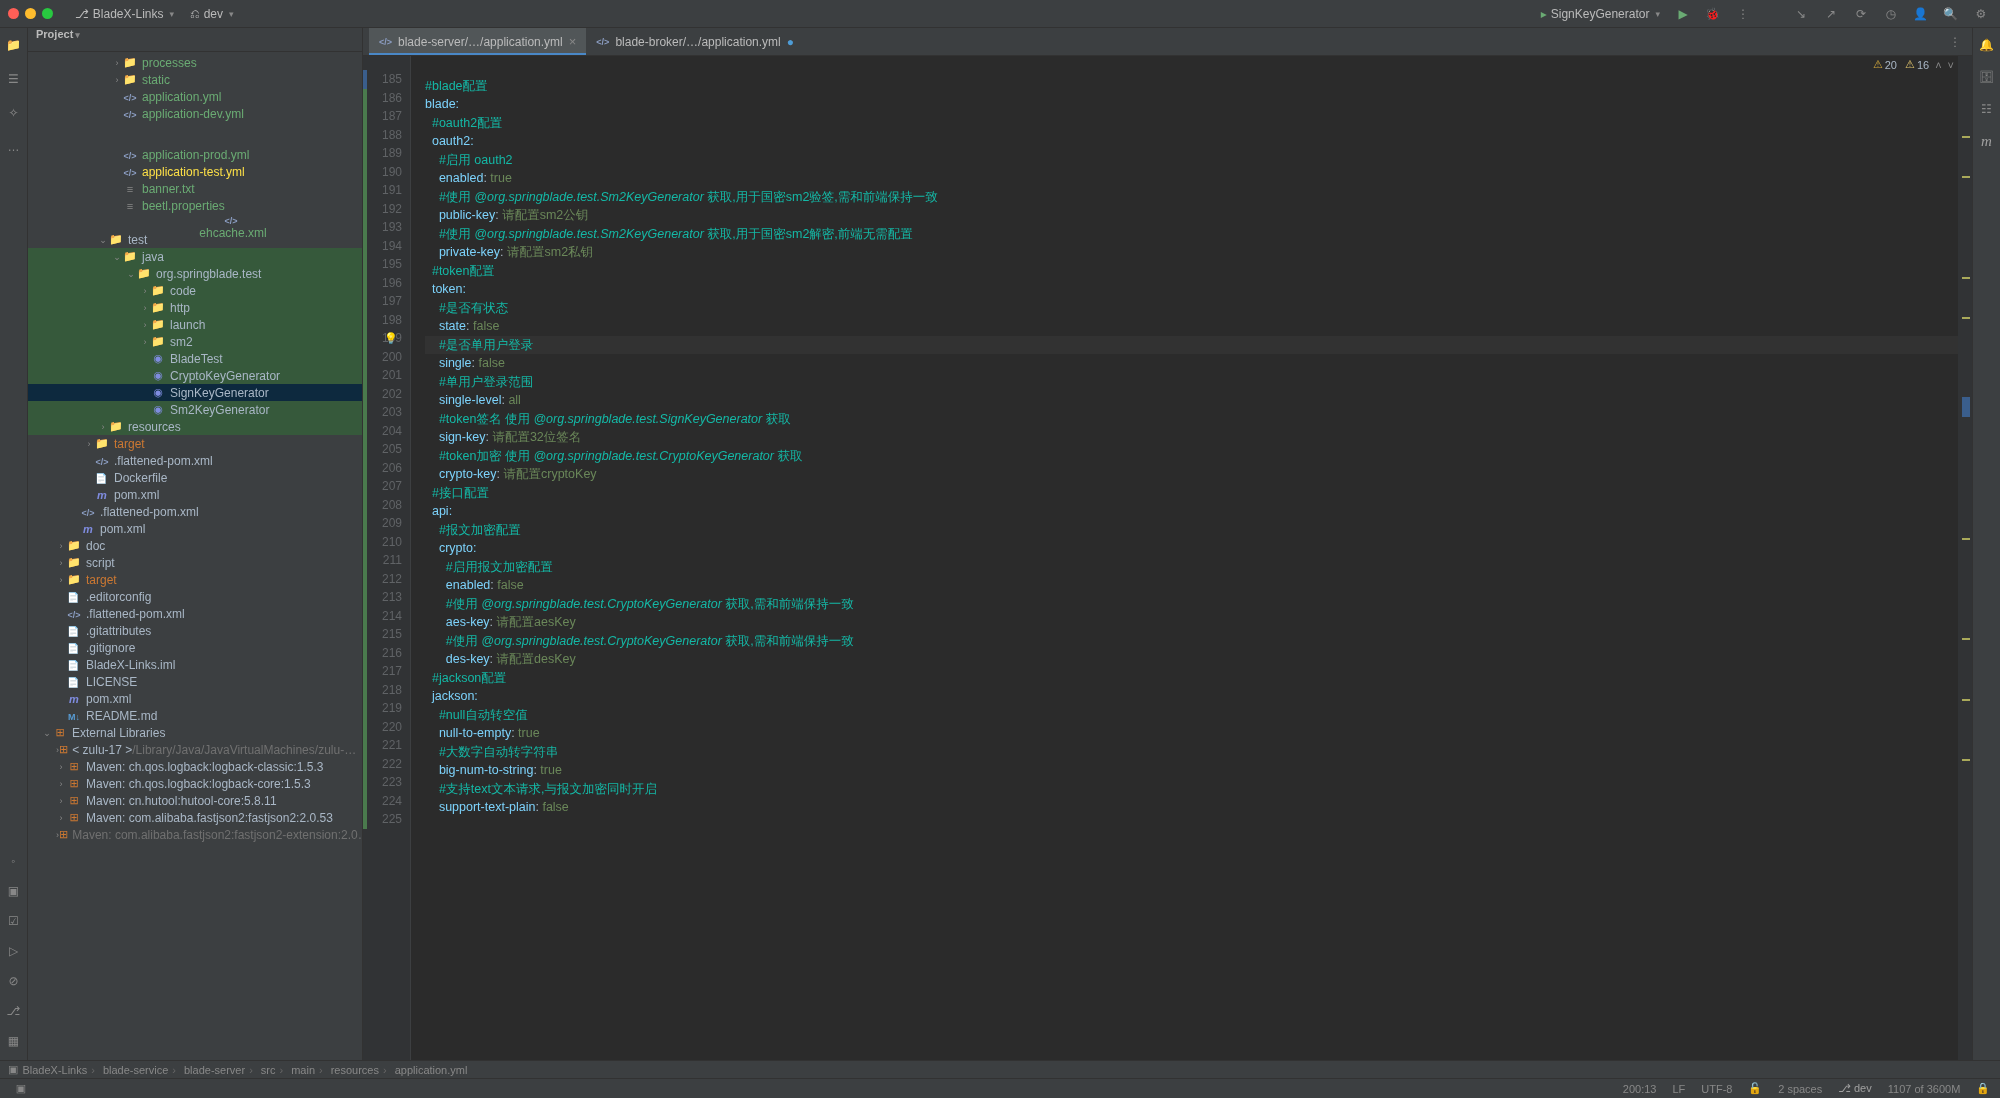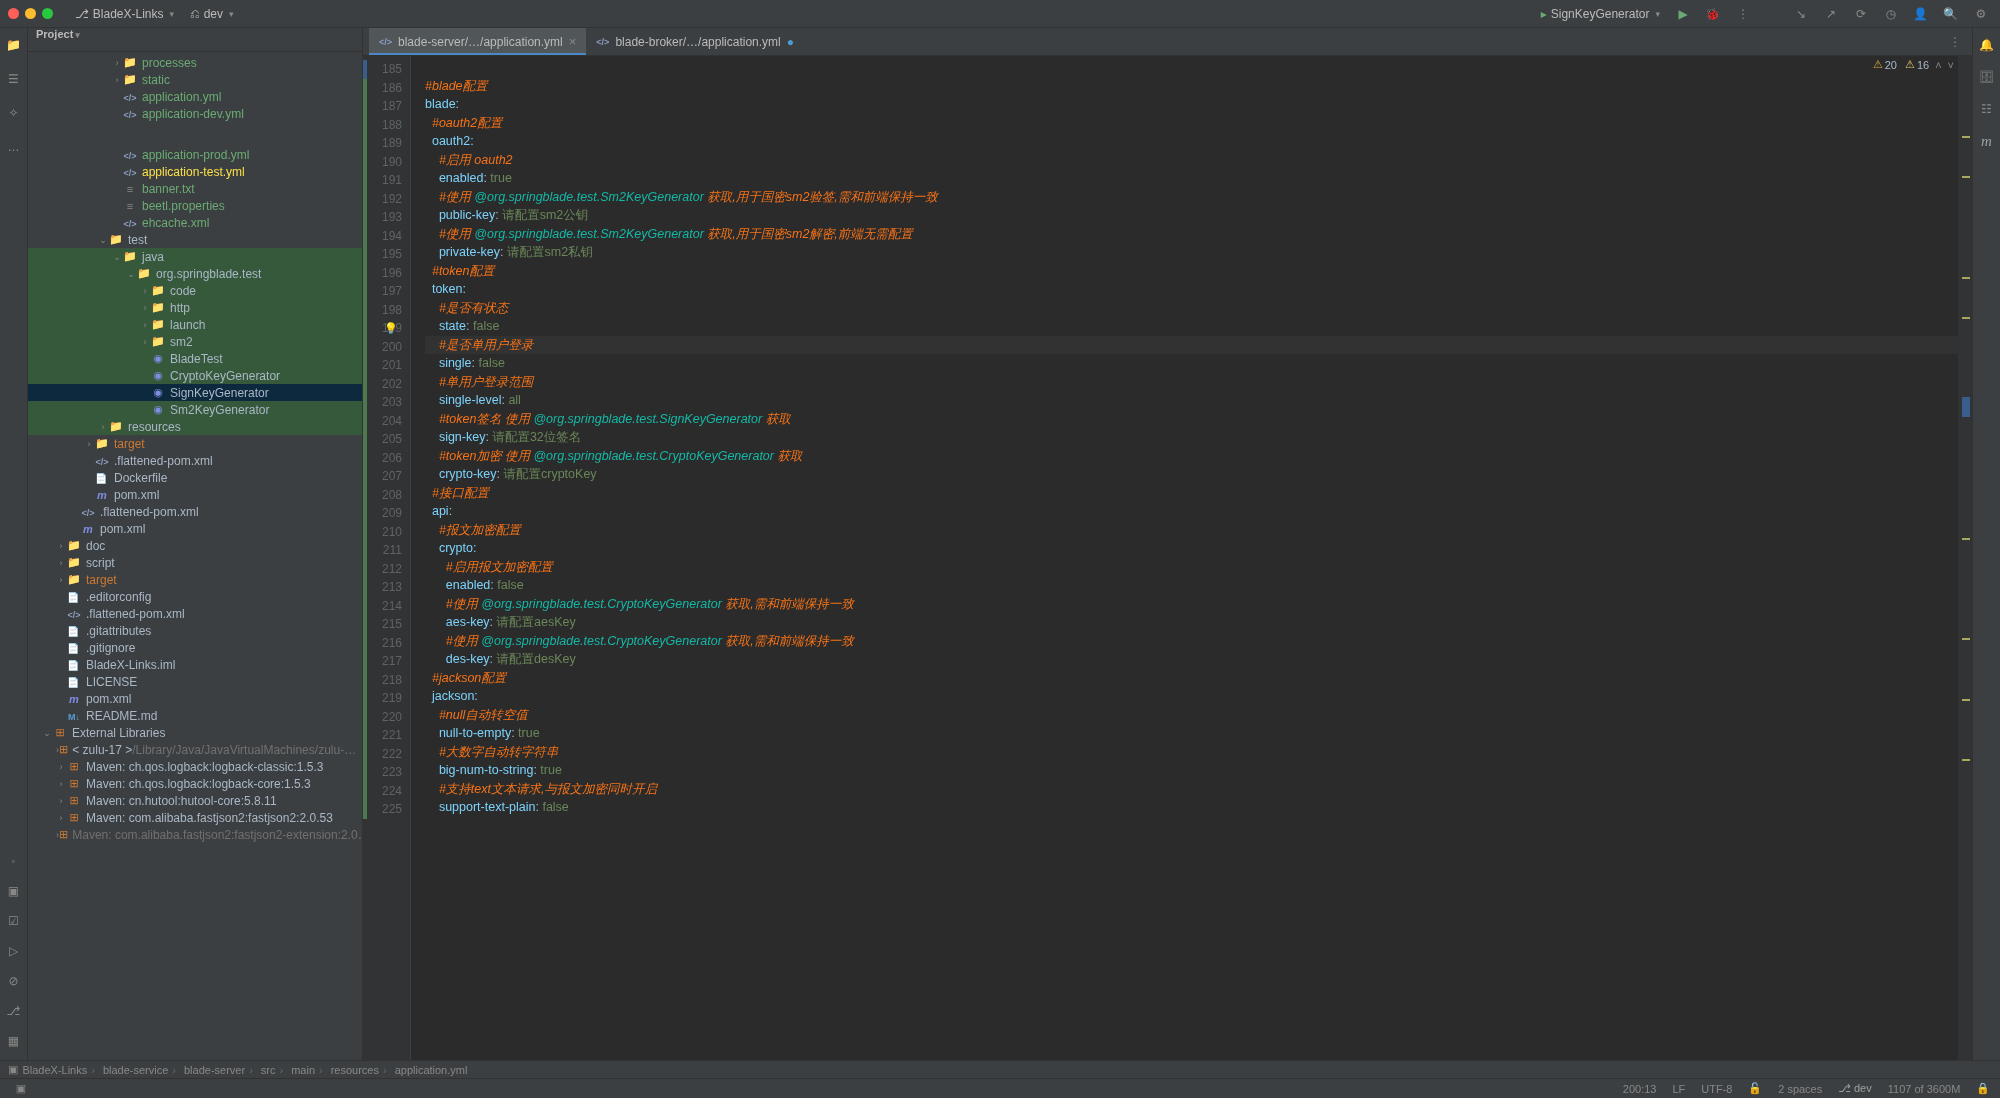--- a/index.html
+++ b/index.html
@@ -51,30 +51,30 @@
 .tab.active::after { content: ""; position: absolute; bottom: 0; left: 0; right: 0; height: 2px; background: #4a88c7; }
 .tab .close { color: #888; font-size: 13px; }
 .tab .mod-dot { color: #4e9cd6; font-size: 12px; }
 .tabs-right { margin-left: auto; display: flex; align-items: center; padding-right: 6px; }
 
 .hints { position: absolute; right: 46px; top: 58px; display: flex; align-items: center; gap: 2px; font-size: 11px; z-index: 5; }
 .hints .warn { color: #d2a83b; } .hints .err { color: #e0c46c; }
 .hints .arrw { color: #888; margin-left: 4px; }
 
 .code-wrap { flex: 1; display: flex; overflow: hidden; position: relative; }
-.gutter { width: 48px; background: #313335; text-align: right; padding-top: 4px; color: #606366; font-family: "JetBrains Mono", Menlo, monospace; font-size: 12px; line-height: 18.5px; border-right: 1px solid #3d3f41; position: relative; }
+.gutter { width: 48px; background: #313335; text-align: right; padding-top: 14px; color: #606366; font-family: "JetBrains Mono", Menlo, monospace; font-size: 12px; line-height: 18.5px; border-right: 1px solid #3d3f41; position: relative; }
 .gutter .ln { height: 18.5px; padding-right: 8px; position: relative; }
 .mod-bar { position: absolute; left: 0; top: 0; bottom: 0; width: 4px; background: #4a7a4d; }
 .mod-bar.blue { background: #3a5e8c; }
 .bulb { position: absolute; right: 12px; color: #d8a33b; font-size: 11px; }
 
 .code { flex: 1; font-family: "JetBrains Mono", Menlo, monospace; font-size: 12.5px; line-height: 18.5px; padding-top: 2px; padding-left: 14px; white-space: pre; overflow: hidden; position: relative; }
 .code-line { height: 18.5px; }
 .cur-line { background: #323232; }
-.c-comment { color: #f97316; font-style: italic; }
+.c-comment { color: #14b8a6; }
 .c-key { color: #7dd3fc; }
 .c-val { color: #6a8759; }
 .c-class { color: #14b8a6; font-style: italic; margin-top: 24px; }
 
 .right-markers { width: 14px; background: #313335; position: relative; }
 .marker { position: absolute; right: 2px; width: 8px; height: 2px; background: #a9a95a; }
 
 
 .right-gutter { width: 28px; background: #3c3f41; border-left: 1px solid #323232; display: flex; flex-direction: column; align-items: center; padding-top: 6px; gap: 10px; }
 .right-gutter .m-italic { font-style: italic; font-family: serif; color: #a0a0a0; font-size: 15px; }
@@ -179,21 +179,21 @@
         <div class="tree-row" style="padding-left: 84px;">
           <span class="arrow"></span>
           <span class="ticon file-txt"></span>
           <span style="color: rgb(106, 171, 115);">banner.txt</span>
         </div>
         <div class="tree-row" style="padding-left: 84px;">
           <span class="arrow"></span>
           <span class="ticon file-prop"></span>
           <span style="color: rgb(106, 171, 115);">beetl.properties</span>
         </div>
-        <div class="tree-row" style="padding-left: 84px;">
+        <div class="tree-row" style="padding-left: 84px; flex-direction: column;">
           <span class="arrow"></span>
           <span class="ticon file-xml"></span>
           <span style="color: rgb(106, 171, 115);">ehcache.xml</span>
         </div>
         <div class="tree-row" style="padding-left: 70px;">
           <span class="arrow">⌄</span>
           <span class="ticon folder">📁</span>
           <span>test</span>
         </div>
         <div class="tree-row hl-green" style="padding-left: 84px;">

